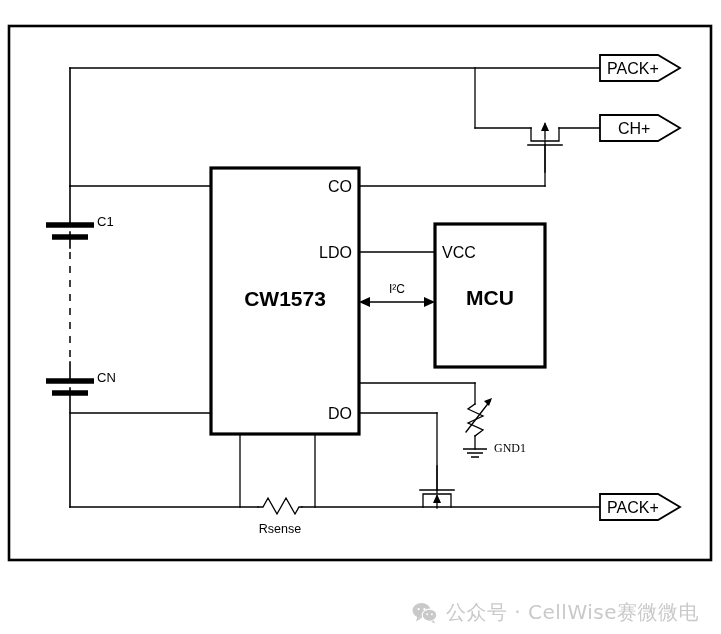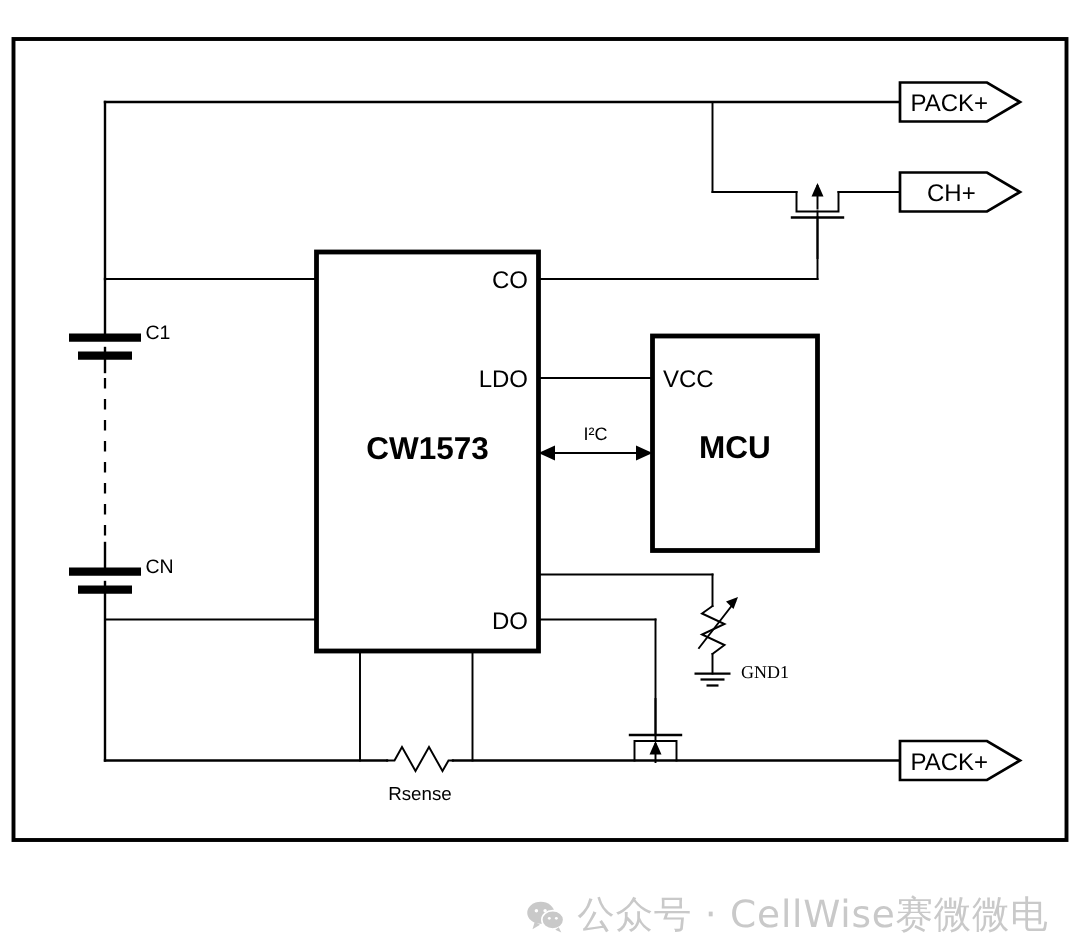--- a/index.html
+++ b/index.html
@@ -102,21 +102,21 @@
     font-size: 12.5px;
   }
   #watermark {
     position: absolute;
     right: 22px;
     bottom: 8px;
     display: flex;
     align-items: center;
     gap: 8px;
     color: #c9c9c9;
-    font-size: 25px;
+    font-size: 20px;
     font-family: "DejaVu Sans", sans-serif;
     letter-spacing: 0.5px;
     white-space: nowrap;
   }
   #watermark .wechat-icon {
     display: inline-block;
     width: 26px;
     height: 22px;
     position: relative;
   }

